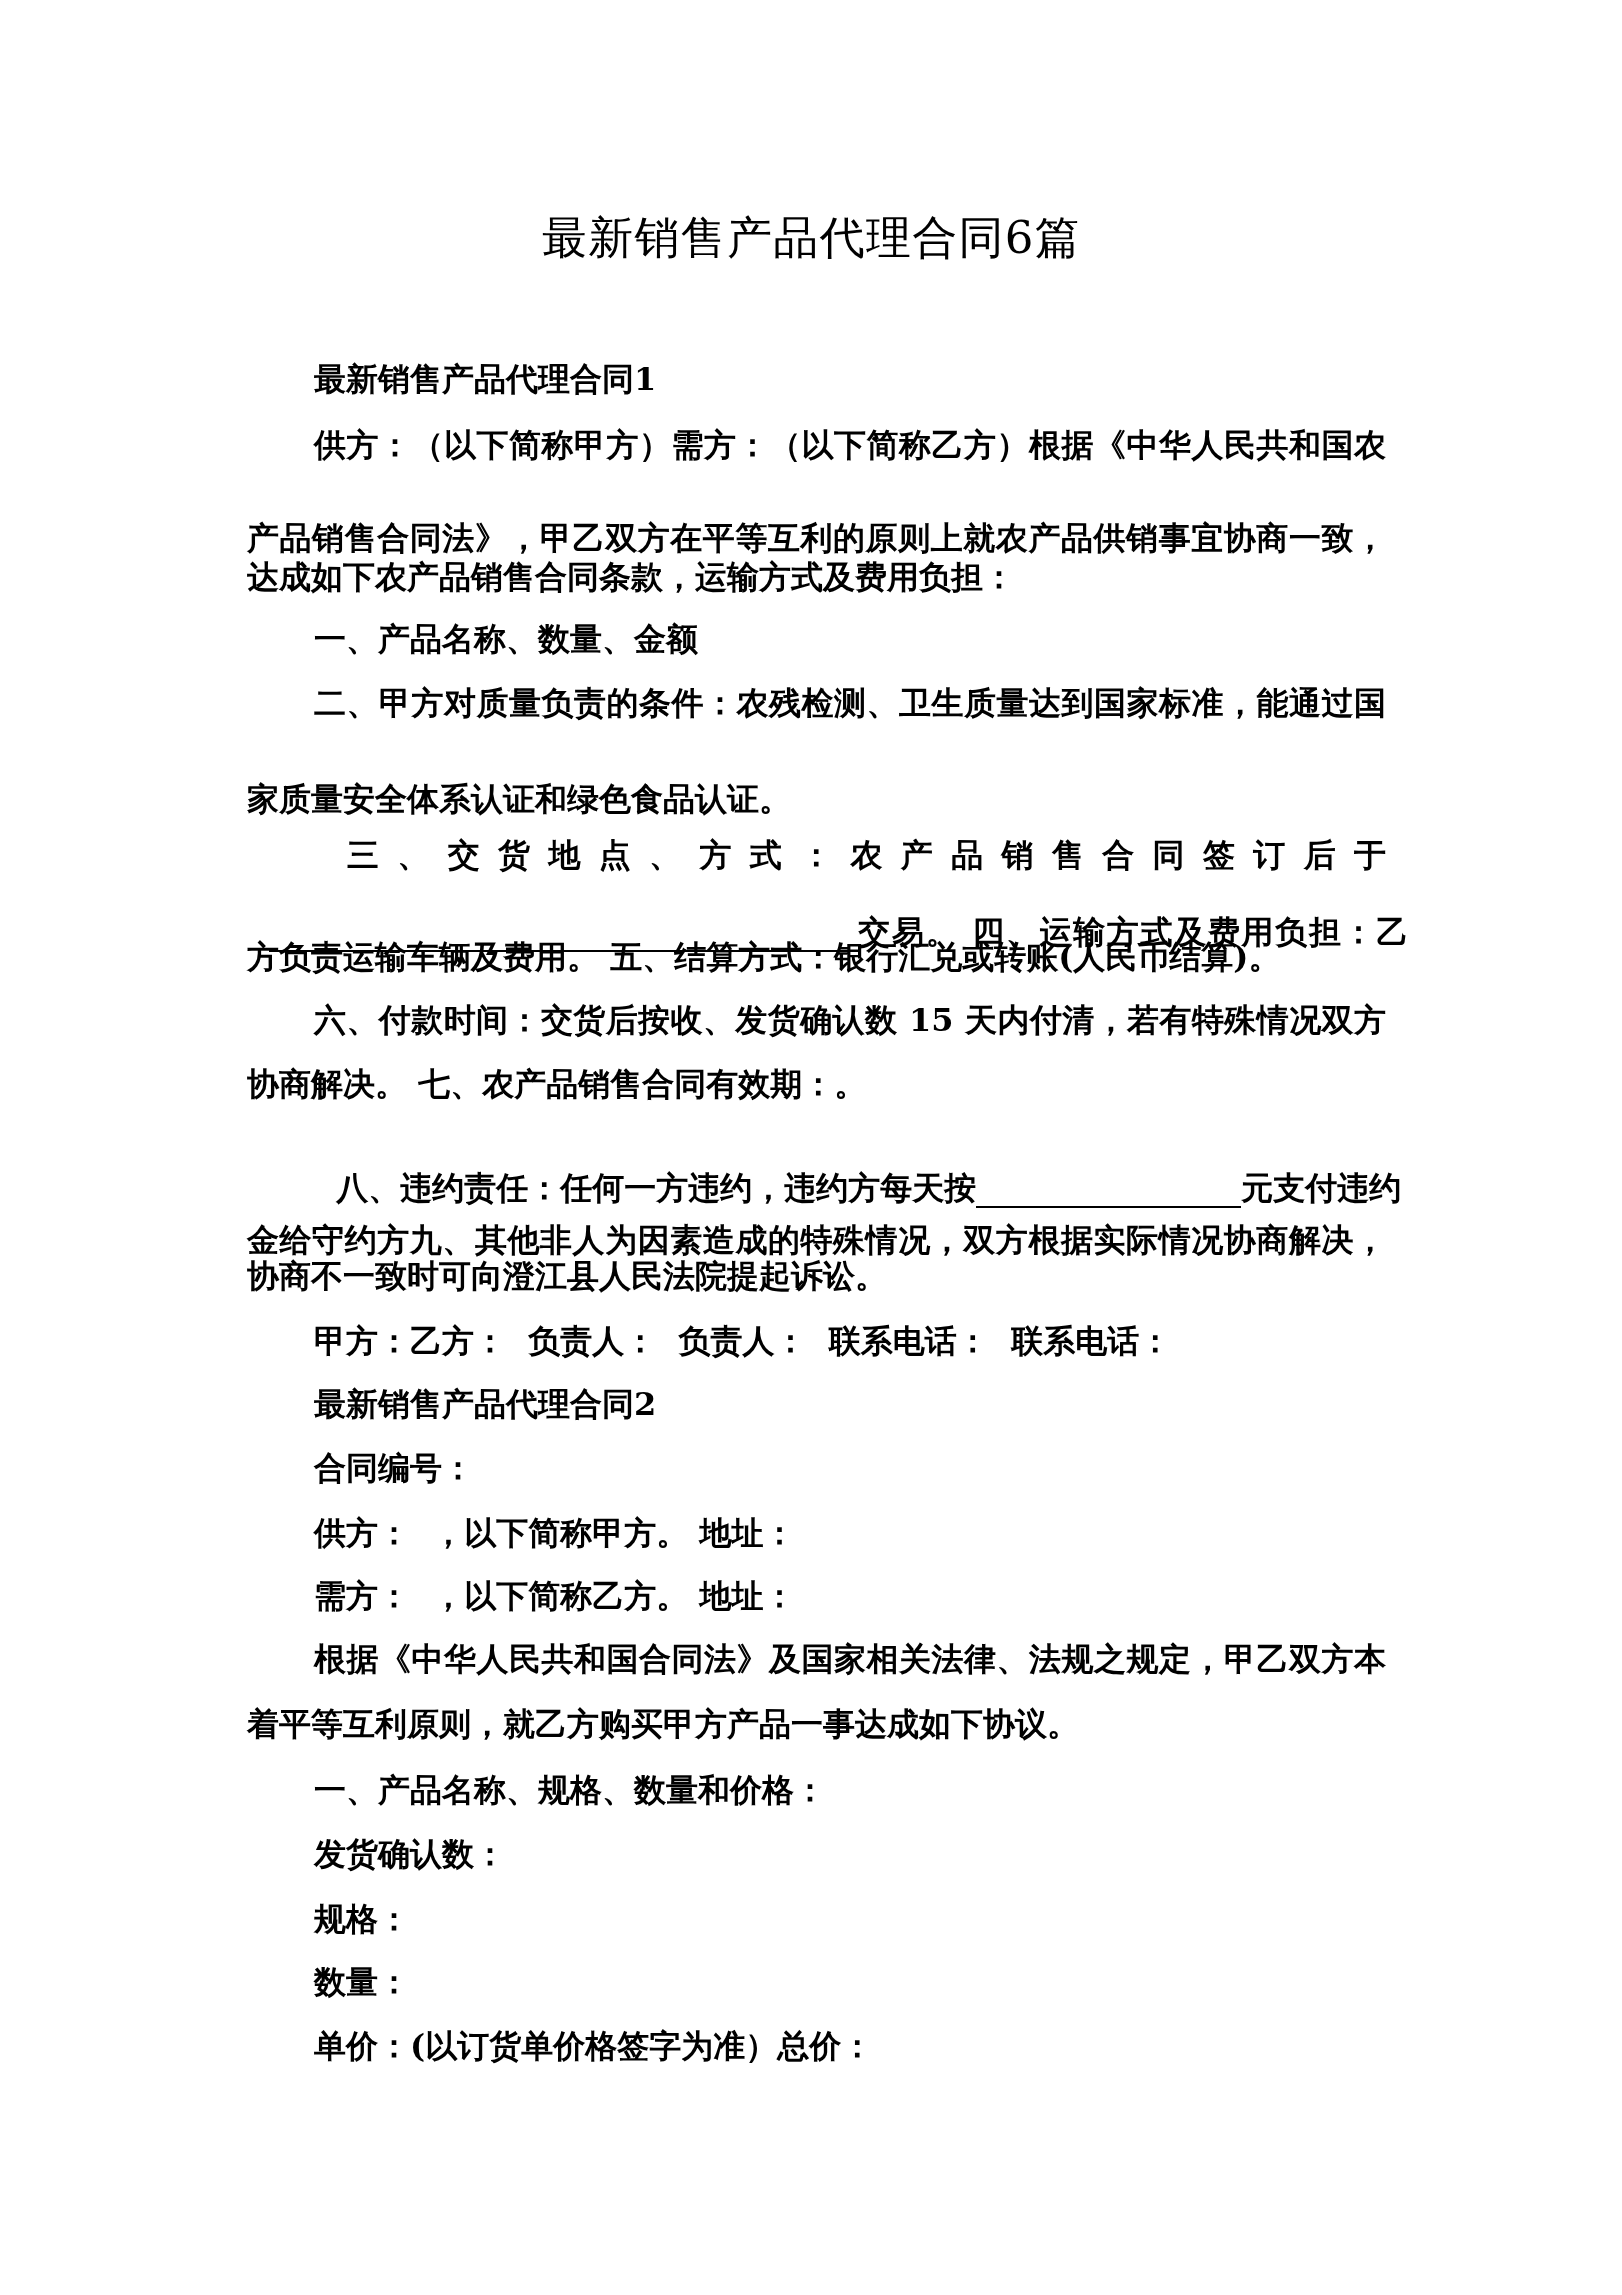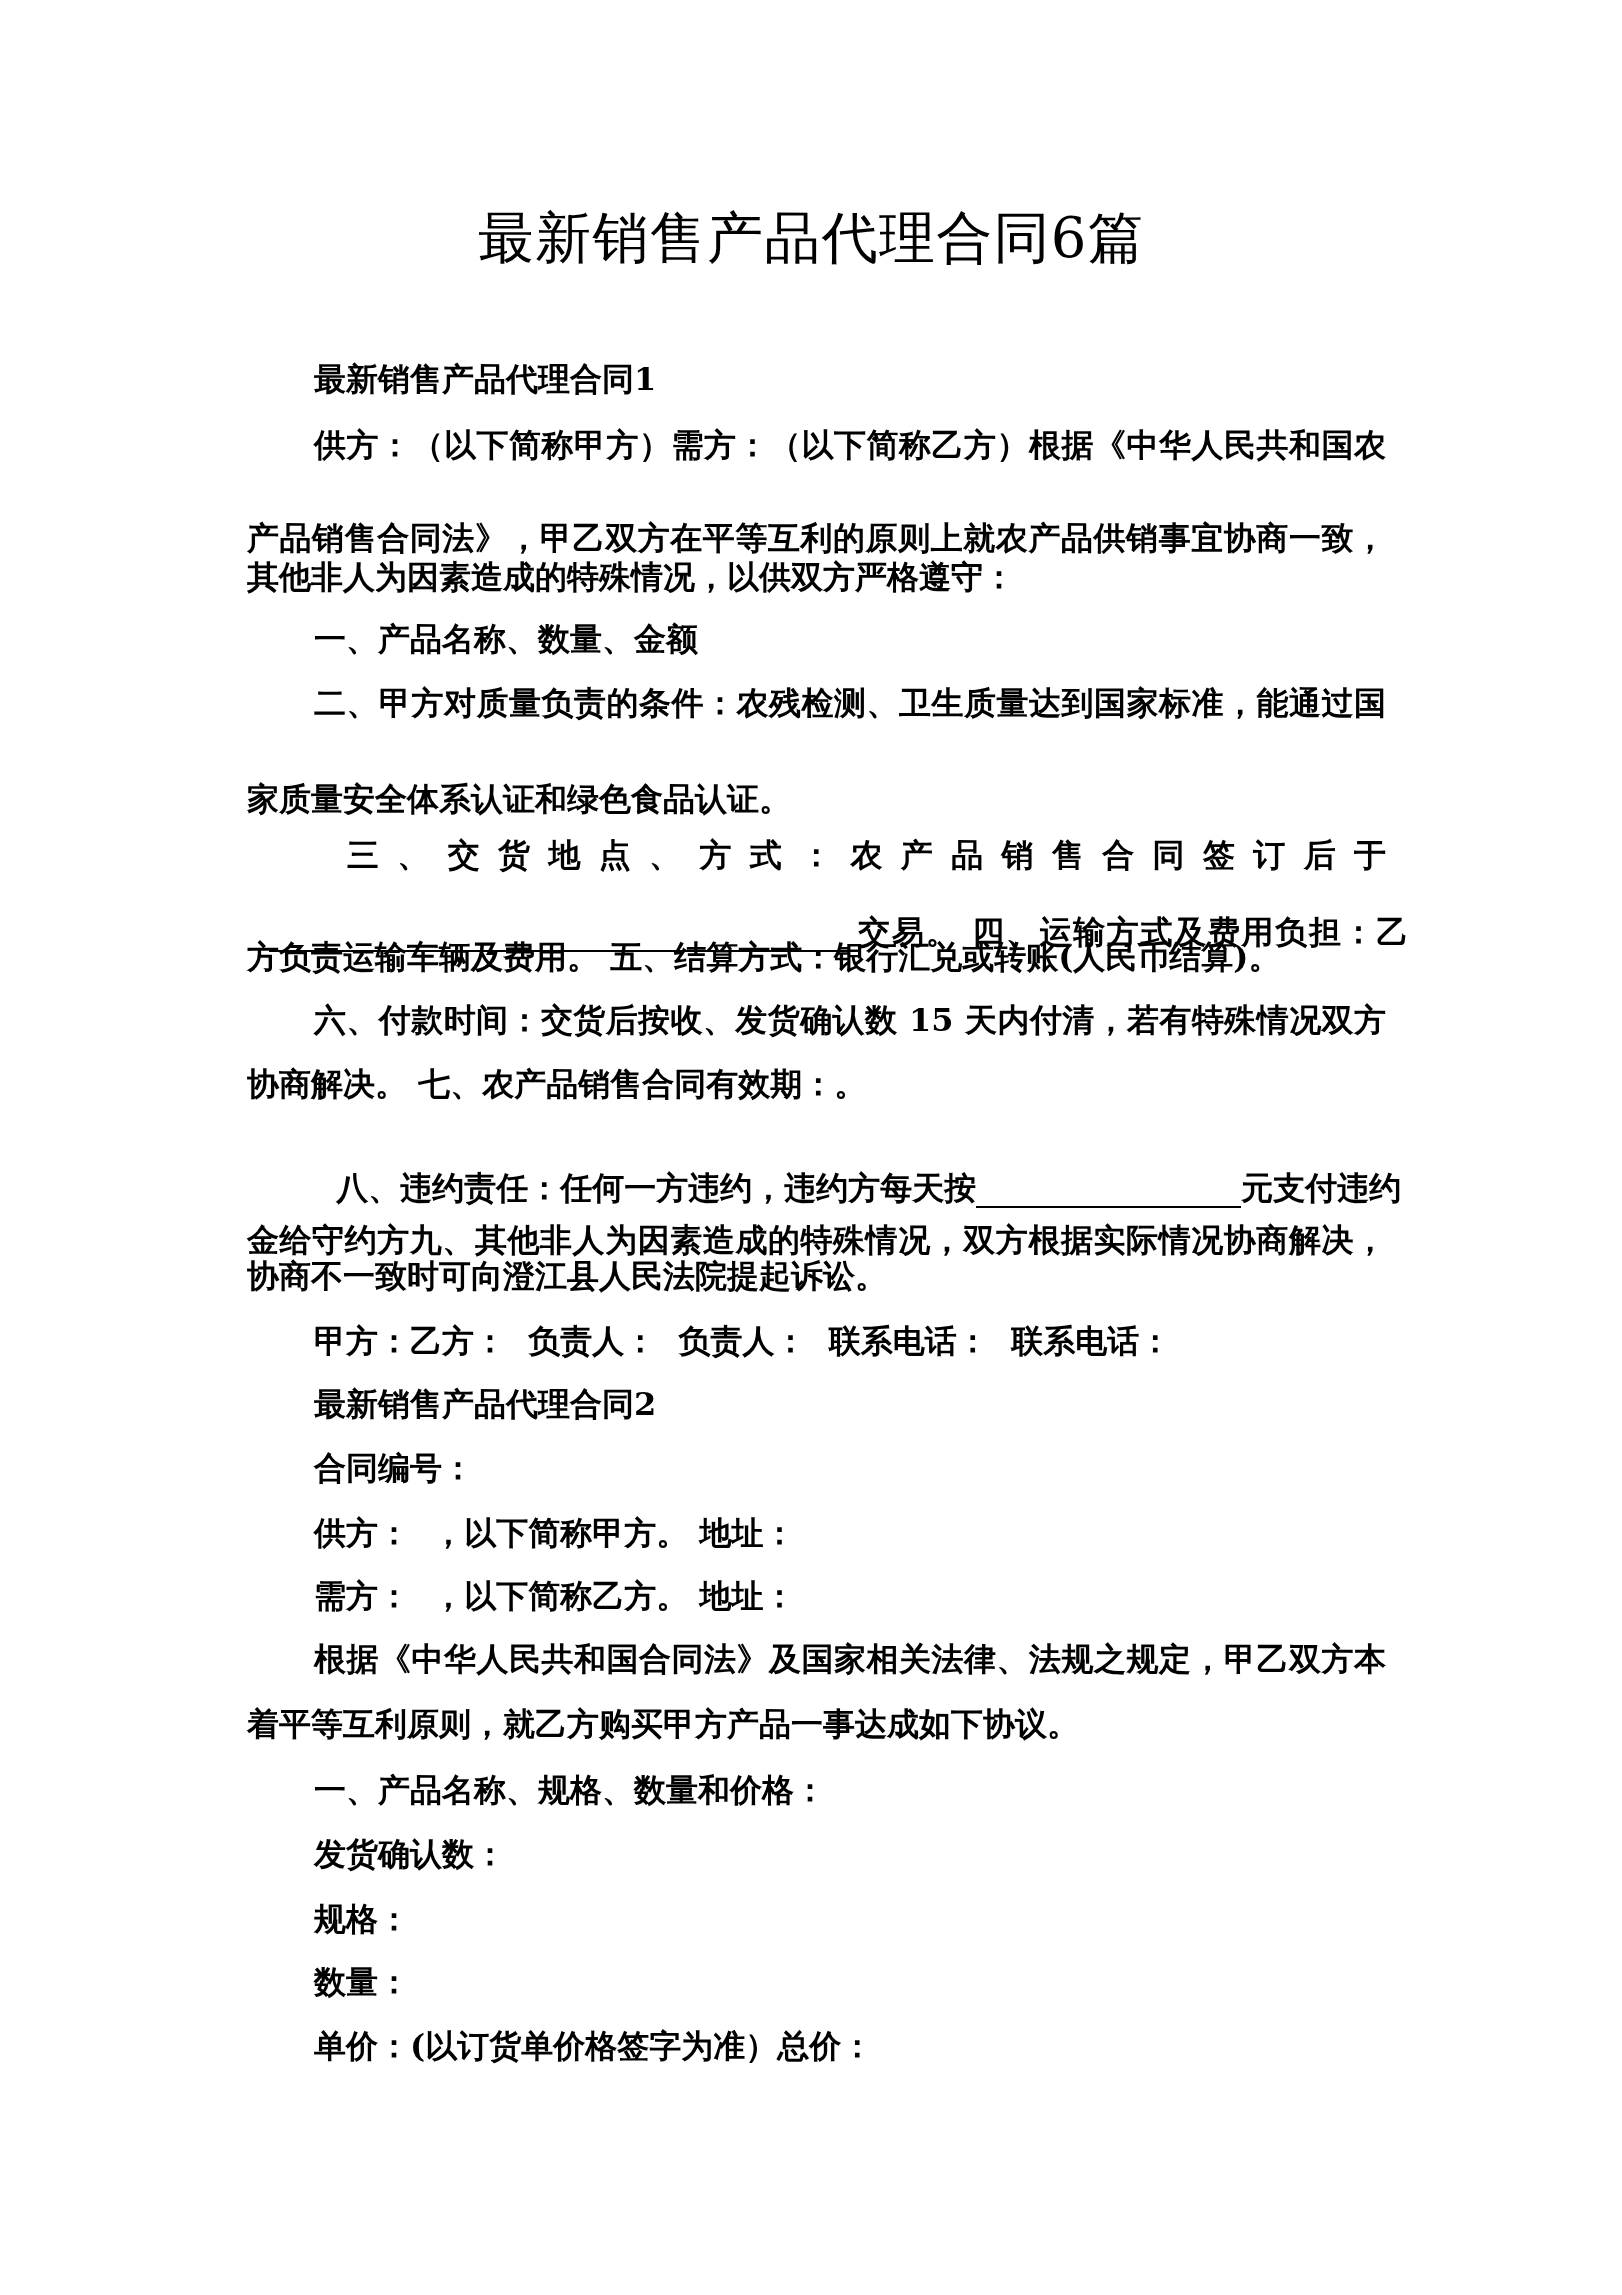--- a/index.html
+++ b/index.html
@@ -1,36 +1,36 @@
 <!DOCTYPE html>
 <html style="font-size:10.5px"><head>
 <meta charset="utf-8">
 <style>
   html, body { margin: 0; padding: 0; background: #ffffff; }
   body { width: 1623px; height: 2295px; position: relative; overflow: hidden;
          font-family: "DejaVu Serif", "Liberation Serif", serif; color: #000; }
   .title { position: absolute; left: 0; width: 1623px; top: 202px; text-align: center;
-           font-size: 56px; line-height: 72px; letter-spacing: 1.3px; }
+           font-size: 45px; line-height: 72px; letter-spacing: 1.3px; }
   .line { position: absolute; font-size: 32px; line-height: 39px; white-space: pre; font-weight: bold; }
   .ind { left: 314px; }
   .full { left: 247px; }
   .justify { width: 1139px; text-align: justify; text-align-last: justify; margin-top: 27px; }
   .justify-ind { width: 1072px; text-align: justify; text-align-last: justify; }
   .blank { display: inline-block; border-bottom: 2px solid #000; height: 30px; vertical-align: bottom; }
 </style>
 </head>
 <body>
 
 <div class="title">最新销售产品代理合同6篇</div>
 
 <div class="line ind" style="top:360px">最新销售产品代理合同1</div>
 
 <div class="line ind justify-ind" style="top:426px">供方：（以下简称甲方）需方：（以下简称乙方）根据《中华人民共和国农</div>
 <div class="line full justify" style="top:492px">产品销售合同法》，甲乙双方在平等互利的原则上就农产品供销事宜协商一致，</div>
-<div class="line full" style="top:558px">其他非人为因素造成的特殊情况，以供双方严格遵守：</div>
+<div class="line full" style="top:558px">达成如下农产品销售合同条款，运输方式及费用负担：</div>
 
 <div class="line ind" style="top:620px">一、产品名称、数量、金额</div>
 
 <div class="line ind justify-ind" style="top:684px">二、甲方对质量负责的条件：农残检测、卫生质量达到国家标准，能通过国</div>
 <div class="line full" style="top:780px">家质量安全体系认证和绿色食品认证。</div>
 
 <div class="line justify" style="top:809px; left:347px; width:1039px;">三、交货地点、方式：农产品销售合同签订后于</div>
 <div class="line full" style="top:874px; width:1139px;">
   <span class="blank" style="width:589px"></span><span style="display:inline-block; width:550px; text-align:justify; text-align-last:justify;">交易。 四、运输方式及费用负担：乙</span>
 </div>

